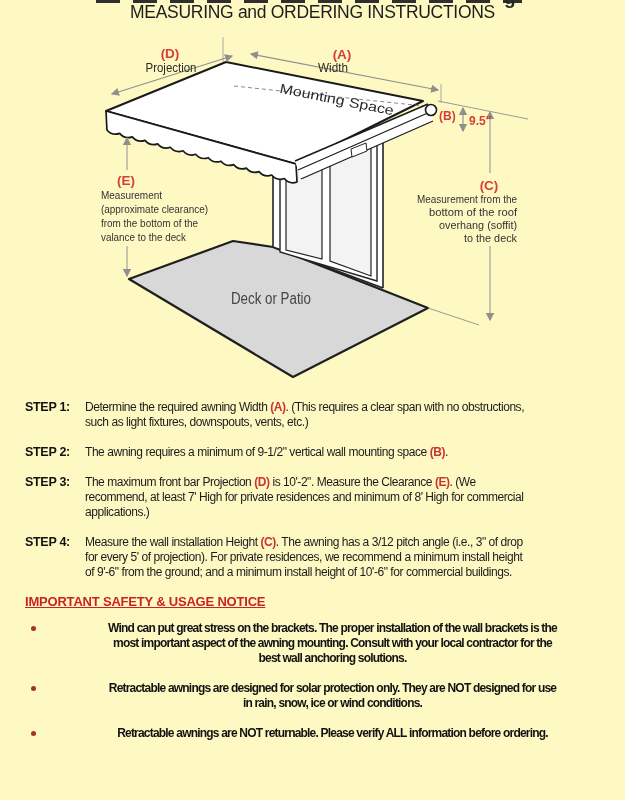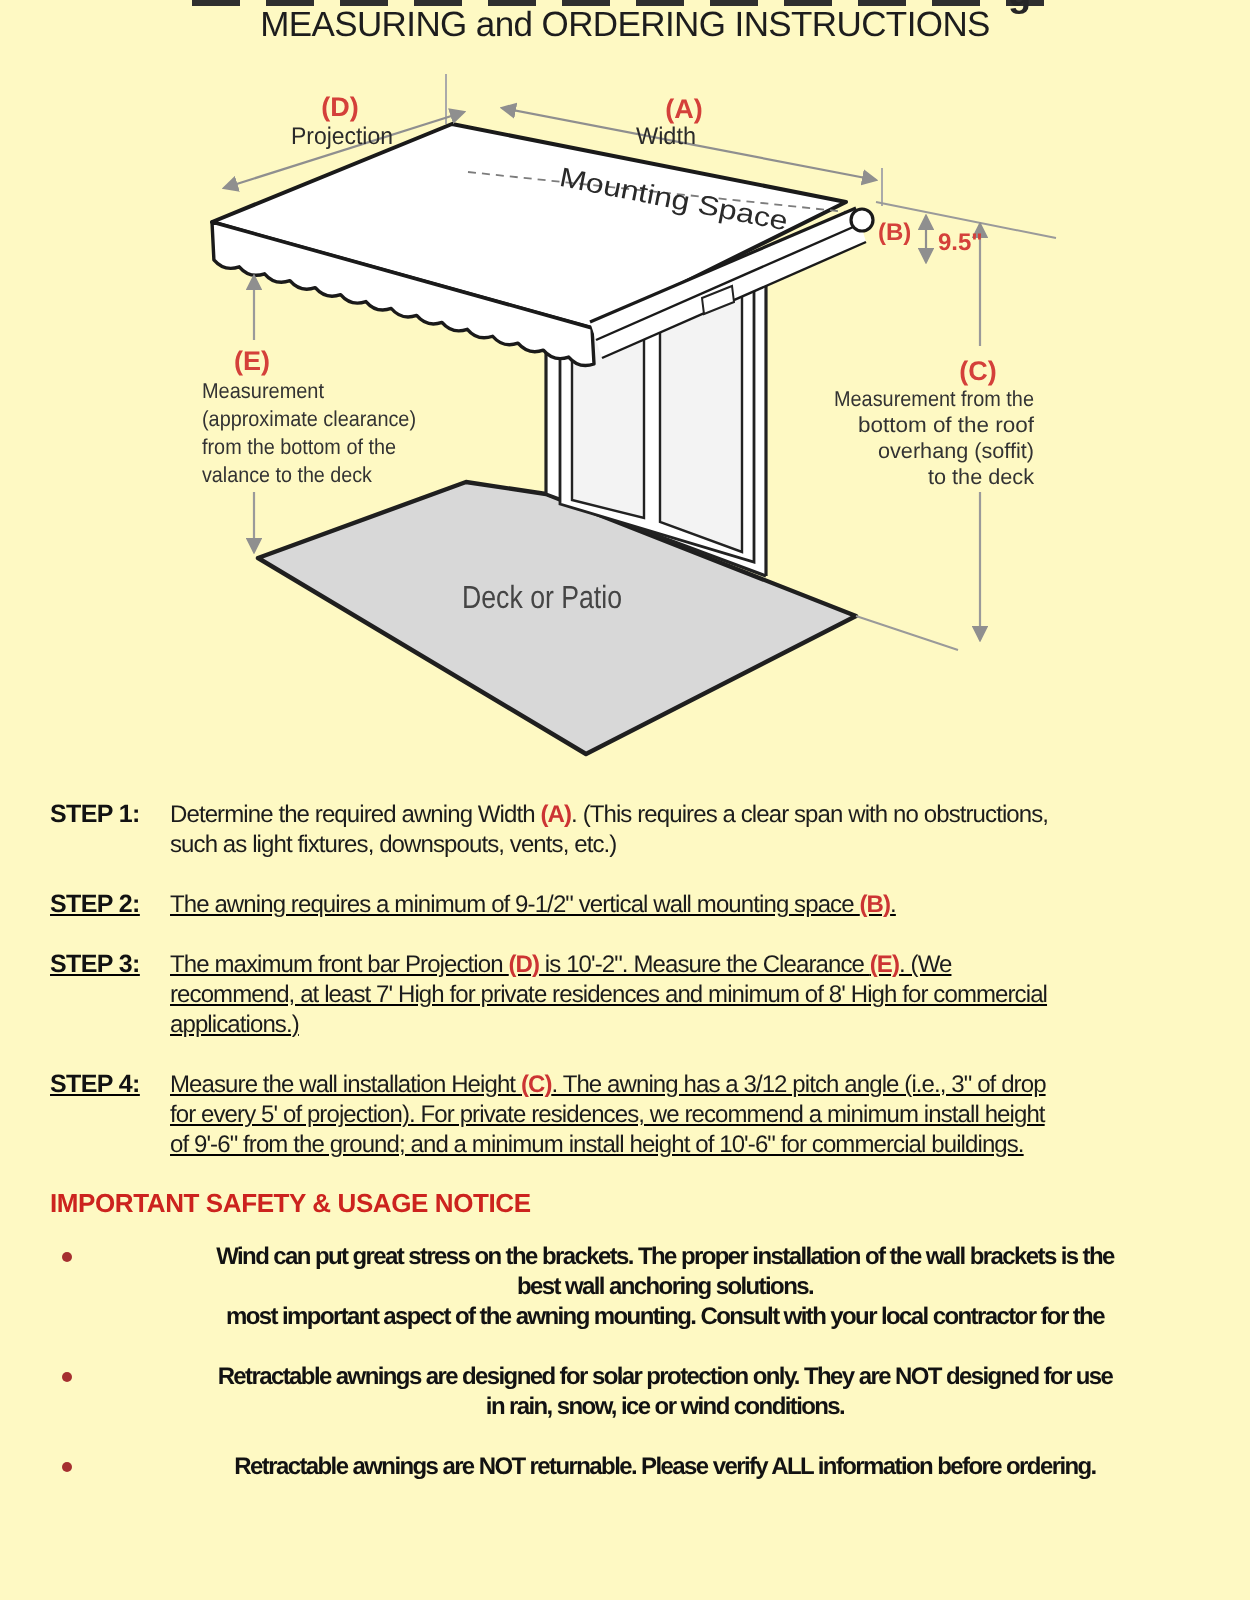--- a/index.html
+++ b/index.html
@@ -14,30 +14,30 @@
       font-weight:bold;color:#262626;}
 
   .title{position:absolute;top:2px;left:0;width:625px;text-align:center;
       font-size:17.5px;color:#1d1d1d;letter-spacing:-0.3px;}
 
   .diagram-svg{position:absolute;top:0;left:0;}
 
   
   .steps{position:absolute;top:400px;left:25px;width:592px;}
   .step-row{display:flex;}
-  .step-row + .step-row{margin-top:15px;text-decoration:underline;}
+  .step-row + .step-row{margin-top:15px;}
   .step-label{width:60px;flex:none;font-size:12.5px;font-weight:bold;color:#121212;
       letter-spacing:-0.3px;line-height:15px;}
   .step-body{flex:1;}
   .tline{font-size:12px;line-height:15px;color:#1c1c1c;letter-spacing:-0.45px;white-space:nowrap;}
   .ref{color:var(--ref-red,#cc3433);font-weight:bold;}
 
   
   .notice-heading{position:absolute;top:594px;left:25px;font-size:13px;font-weight:bold;
-      color:var(--notice-red,#cc231e);letter-spacing:-0.2px;}
+      color:var(--notice-red,#cc231e);text-decoration:underline;letter-spacing:-0.2px;}
   .bullets{position:absolute;top:621px;left:25px;width:592px;text-align:center;}
   .bullet-row{display:flex;}
   .bullet-row + .bullet-row{margin-top:15px;}
   .dot{width:5px;height:5px;border-radius:50%;background:var(--bullet-dot,#a53030);
       margin:5px 0 0 6px;flex:none;}
   .bullet-body{margin-left:12px;flex:1;}
   .bullet-body .tline{font-weight:bold;letter-spacing:-0.8px;color:#121212;}
 
   
   .svg-red{fill:var(--diagram-red,#d4403a);font-weight:bold;}
@@ -158,22 +158,22 @@
         </div>
       </div>
     </div>
 
   <div class="notice-heading">IMPORTANT SAFETY &amp; USAGE NOTICE</div>
   <div class="bullets">
       <div class="bullet-row">
         <span class="dot"></span>
         <div class="bullet-body">
           <div class="tline">Wind can put great stress on the brackets.  The proper installation of the wall brackets is the</div>
+          <div class="tline">most important aspect of the awning mounting.  Consult with your local contractor for the</div>
           <div class="tline">best wall anchoring solutions.</div>
-          <div class="tline">most important aspect of the awning mounting.  Consult with your local contractor for the</div>
         </div>
       </div>
       <div class="bullet-row">
         <span class="dot"></span>
         <div class="bullet-body">
           <div class="tline">Retractable awnings are designed for solar protection only.  They are NOT designed for use</div>
           <div class="tline">in rain, snow, ice or wind conditions.</div>
         </div>
       </div>
       <div class="bullet-row">

